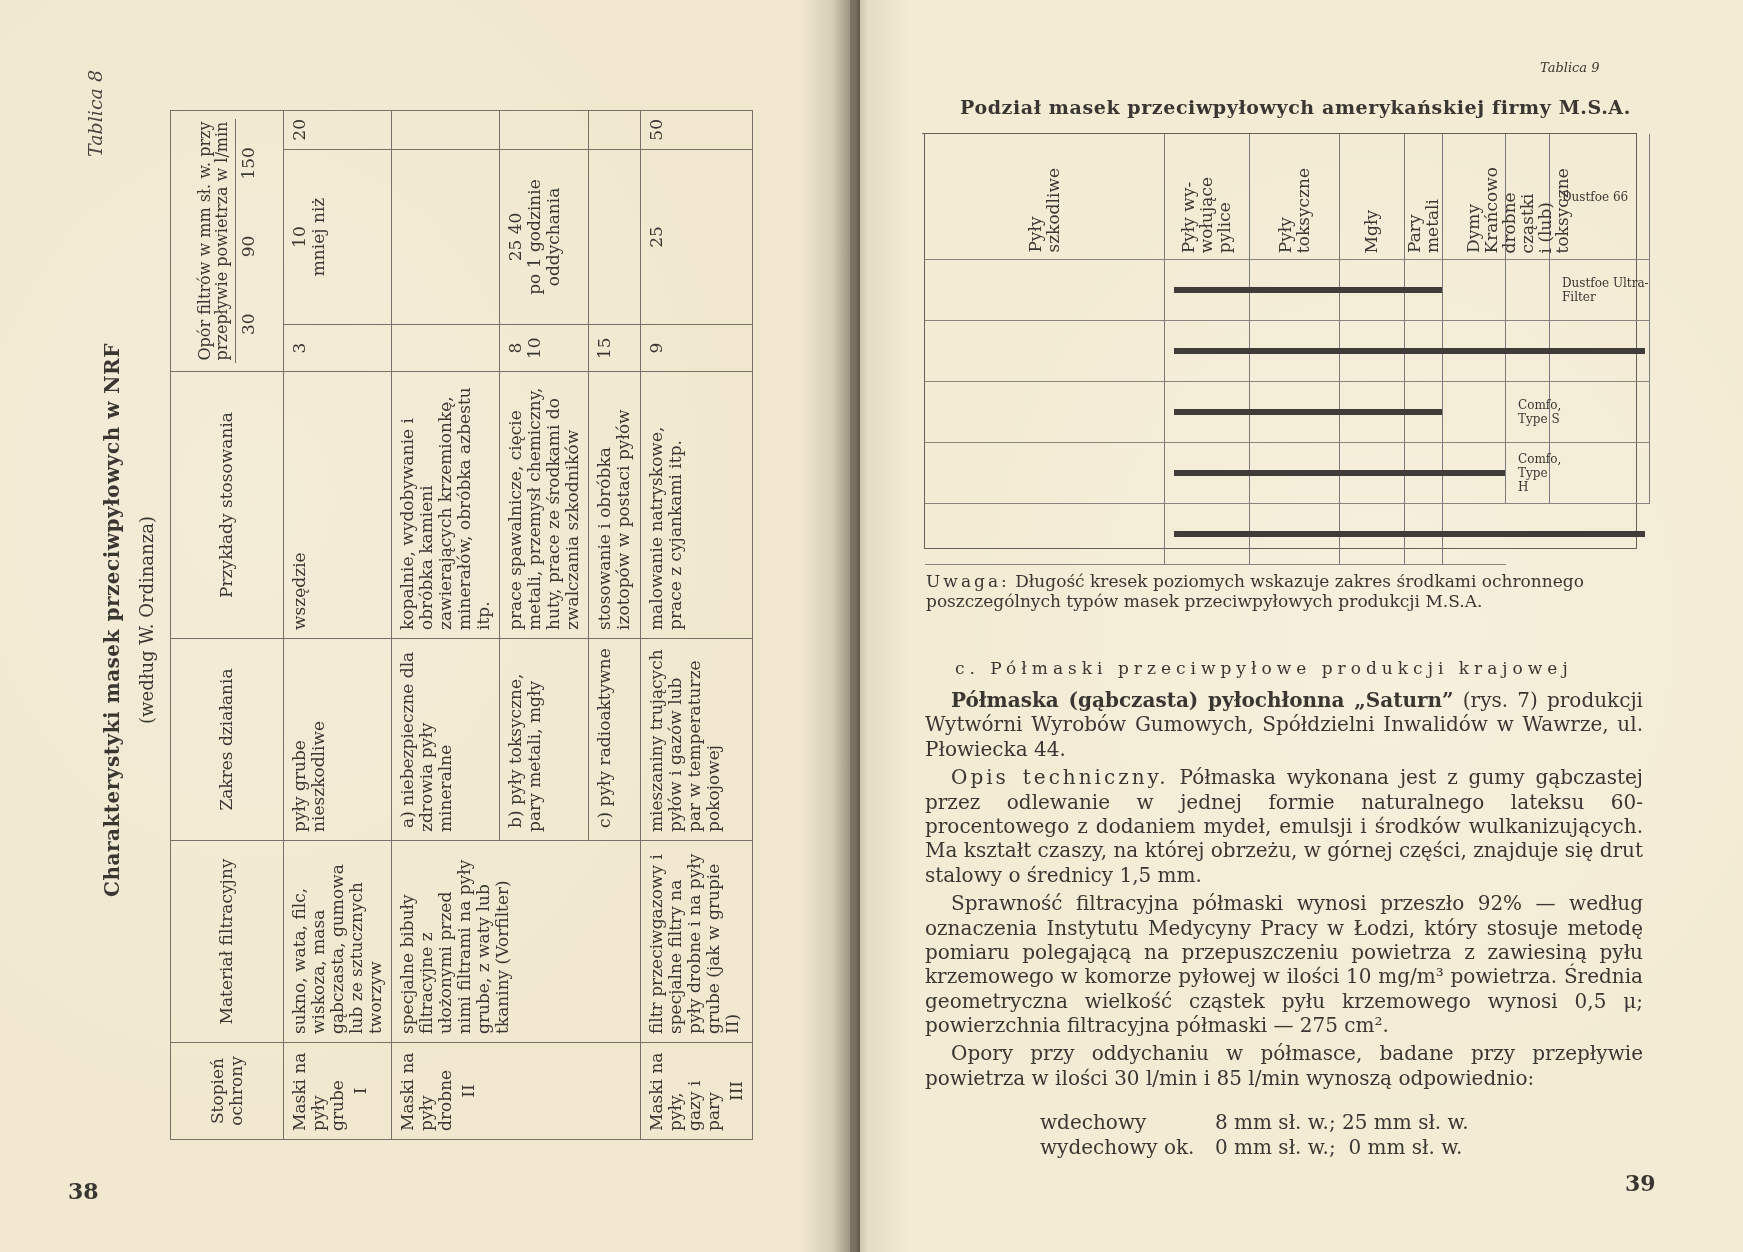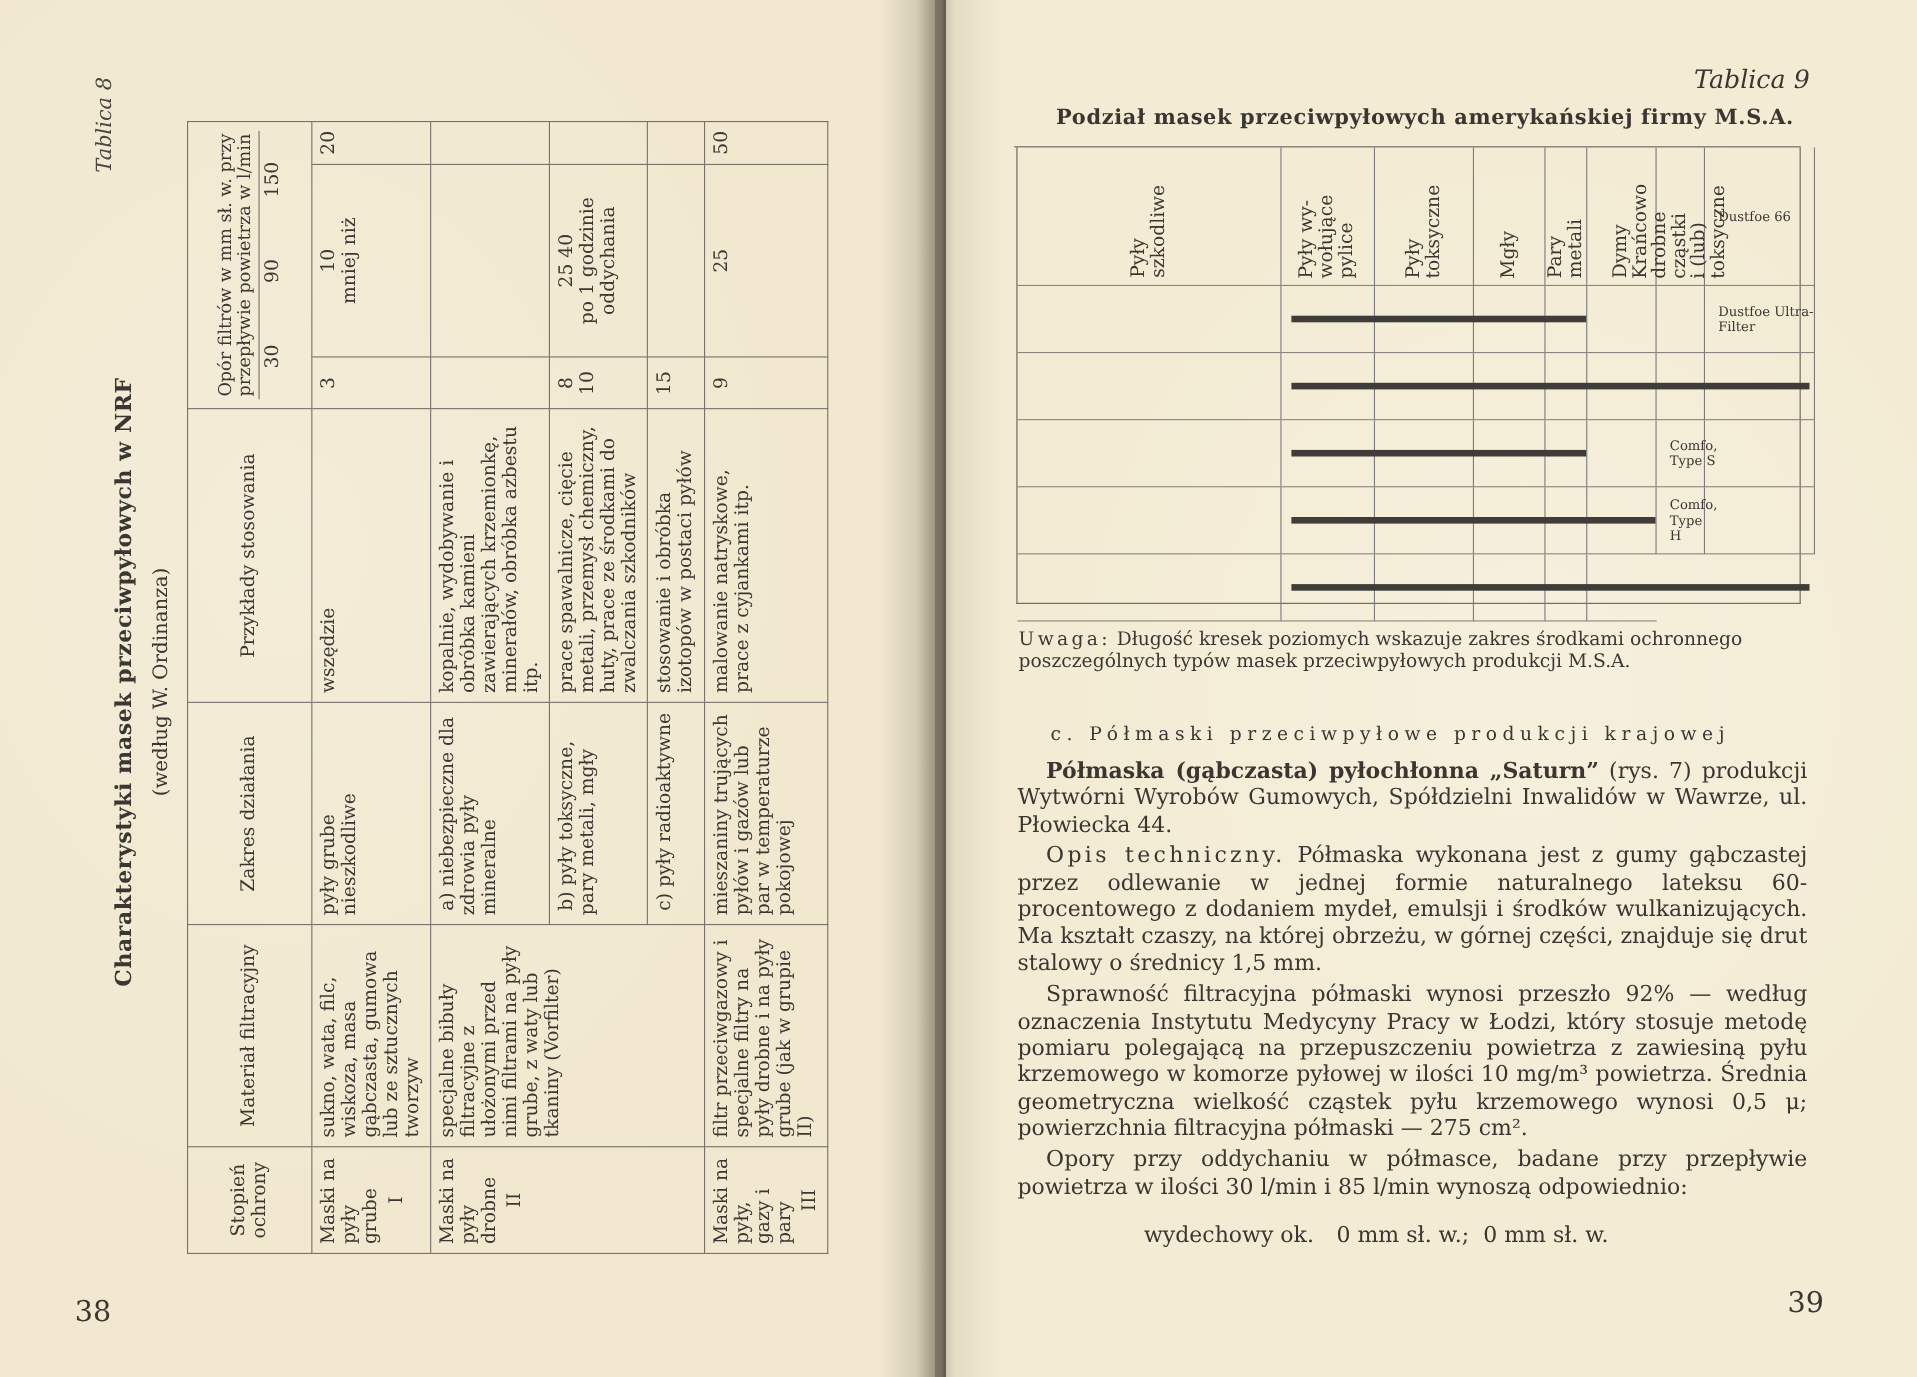--- a/index.html
+++ b/index.html
@@ -64,25 +64,25 @@
   .col-stopien { width:80px; }
   .col-mat { width:185px; }
   .col-zakres { width:185px; }
   .col-przyk { width:250px; }
   .col-opor { width:55px; }
   .opor-head { font-size:16px; line-height:1.1; }
   .sub-vals { display:flex; justify-content:space-around; border-top:1px solid #77716a; margin-top:4px; padding-top:3px; }
   .grade-roman { display:block; text-align:center; margin-top:4px; }
   .sub-letter { display:inline-block; margin-left:4px; }
   .merged-note { text-align:center; }
-  .page-num { position:absolute; font-size:26px; color:#3a3632; }
+  .page-num { position:absolute; font-size:22px; color:#3a3632;font-weight:bold; }
   #pnum-left { left:68px; top:1178px; }
 
   
-  .t9-label { position:absolute; left:1540px; top:60px; font-style:italic; font-size:23px; }
+  .t9-label { position:absolute; left:1540px; top:60px; font-style:italic; font-size:13px; }
   .t9-title { position:absolute; left:960px; top:96px; font-weight:bold; font-size:19px; letter-spacing:0.6px; }
   .t9 {
     position:absolute; left:922px; top:133px; width:715px; height:415px;
     border-top:1.5px solid #66605a;
   }
   .t9-grid {
     position:absolute; left:2px; top:0; right:0; bottom:0;
     display:grid;
     grid-template-columns: 240px 85px 90px 65px 38px 63px 44px 100px;
     grid-template-rows: 126px repeat(5, 61px);
@@ -281,18 +281,22 @@
 
 <div class="body-text">
   <p><b>Półmaska (gąbczasta) pyłochłonna „Saturn”</b><span> (rys. 7) produkcji Wytwórni Wyrobów Gumowych, Spółdzielni Inwalidów w Wawrze, ul. Płowiecka 44.</span></p>
   <p><span class="spaced">Opis techniczny.</span><span> Półmaska wykonana jest z gumy gąbczastej przez odlewanie w jednej formie naturalnego lateksu 60-procentowego z dodaniem mydeł, emulsji i środków wulkanizujących. Ma kształt czaszy, na której obrzeżu, w górnej części, znajduje się drut stalowy o średnicy 1,5 mm.</span></p>
   <p>Sprawność filtracyjna półmaski wynosi przeszło 92% — według oznaczenia Instytutu Medycyny Pracy w Łodzi, który stosuje metodę pomiaru polegającą na przepuszczeniu powietrza z zawiesiną pyłu krzemowego w komorze pyłowej w ilości 10 mg/m³ powietrza. Średnia geometryczna wielkość cząstek pyłu krzemowego wynosi 0,5 μ; powierzchnia filtracyjna półmaski — 275 cm².</p>
   <p>Opory przy oddychaniu w półmasce, badane przy przepływie powietrza w ilości 30 l/min i 85 l/min wynoszą odpowiednio:</p>
 </div>
 
 <div class="resist">
   <div class="resist-row">
+    <span class="lbl">wdechowy</span>
+    <span>8 mm sł. w.; 25 mm sł. w.</span>
+  </div>
+  <div class="resist-row">
     <span class="lbl">wydechowy ok.</span>
     <span style="white-space:pre">0 mm sł. w.;  0 mm sł. w.</span>
   </div>
 </div>
 
 <div class="page-num" id="pnum-right">39</div>
 
 </body></html>

